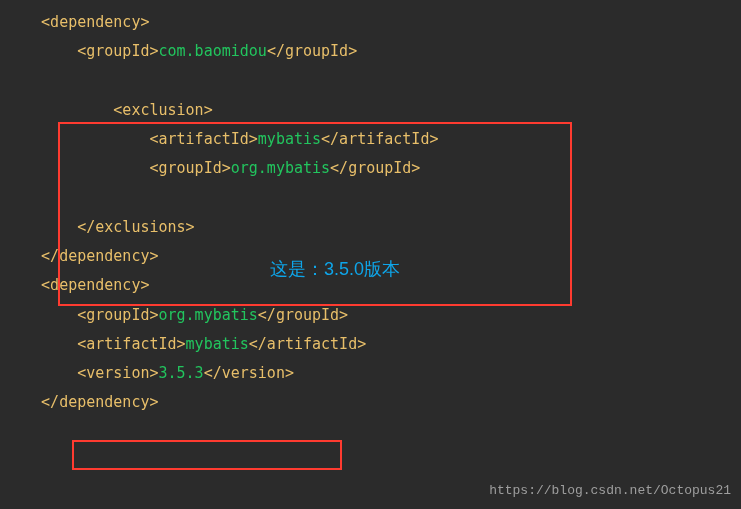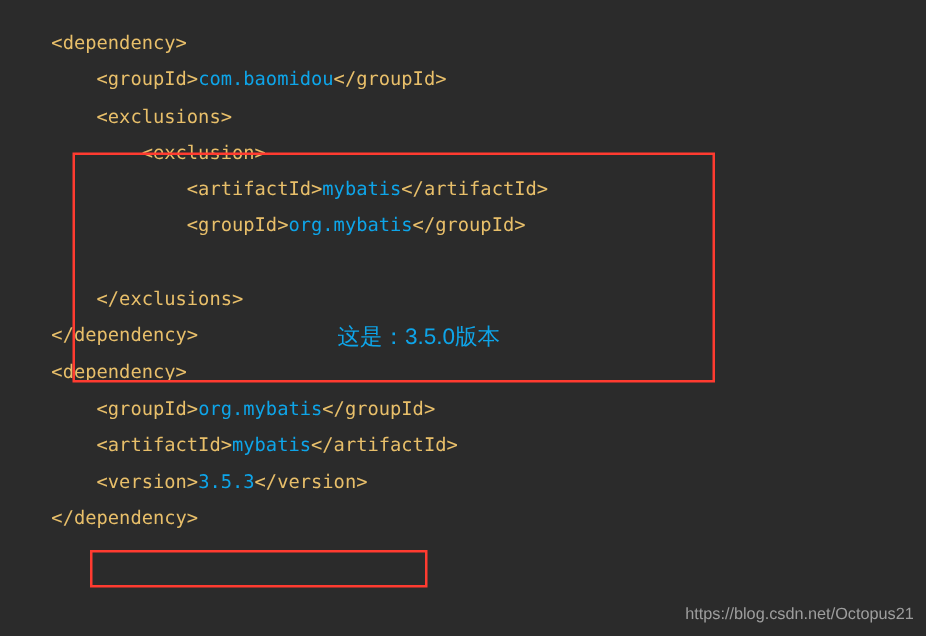--- a/index.html
+++ b/index.html
@@ -9,25 +9,25 @@
     font-family: "Consolas", "Monaco", monospace;
     font-size: 15px;
     line-height: 1.95;
     color: #a9b7c6;
     width: 741px;
     height: 509px;
     position: relative;
     overflow: hidden;
   }
   .code-area {
-    padding: 20px 14px;
+    padding: 8px 14px;
     position: relative;
   }
   .tag { color: #e8bf6a; }
-  .text { color: #0ea5e9; }
+  .text { color: #22c55e; }
   .line { white-space: pre; }
   .guide {
     color: #545454;
     display: inline-block;
   }
   .redbox {
     position: absolute;
     border: 2px solid #ff3b30;
     pointer-events: none;
   }
@@ -36,31 +36,31 @@
     color: #0ea5e9;
     font-family: "Microsoft YaHei", sans-serif;
     font-size: 18px;
     pointer-events: none;
   }
   .watermark {
     position: absolute;
     right: 10px;
     bottom: 6px;
     color: #9e9e9e;
-    font-family: Liberation Sans, sans-serif;
+    font-family: Liberation Mono, monospace;
     font-size: 13px;
   }
 </style>
 </head>
 <body>
 
 <div class="code-area">
 <div class="line"><span class="guide">   </span><span class="tag">&lt;dependency&gt;</span></div>
 <div class="line"><span class="guide">   </span>    <span class="tag">&lt;groupId&gt;</span><span class="text">com.baomidou</span><span class="tag">&lt;/groupId&gt;</span></div>
-<div class="line"><span class="guide">   </span>    <span class="tag">&lt;exclusions&gt;</span></div>
+<div class="line"><span class="guide">   </span>    </div>
 <div class="line"><span class="guide">   </span>    <span class="guide">    </span><span class="tag">&lt;exclusion&gt;</span></div>
 <div class="line"><span class="guide">   </span>    <span class="guide">    </span>    <span class="tag">&lt;artifactId&gt;</span><span class="text">mybatis</span><span class="tag">&lt;/artifactId&gt;</span></div>
 <div class="line"><span class="guide">   </span>    <span class="guide">    </span>    <span class="tag">&lt;groupId&gt;</span><span class="text">org.mybatis</span><span class="tag">&lt;/groupId&gt;</span></div>
 <div class="line"><span class="guide">   </span>    <span class="guide">    </span></div>
 <div class="line"><span class="guide">   </span>    <span class="tag">&lt;/exclusions&gt;</span></div>
 <div class="line"><span class="guide">   </span><span class="tag">&lt;/dependency&gt;</span></div>
 <div class="line"><span class="guide">   </span><span class="tag">&lt;dependency&gt;</span></div>
 <div class="line"><span class="guide">   </span>    <span class="tag">&lt;groupId&gt;</span><span class="text">org.mybatis</span><span class="tag">&lt;/groupId&gt;</span></div>
 <div class="line"><span class="guide">   </span>    <span class="tag">&lt;artifactId&gt;</span><span class="text">mybatis</span><span class="tag">&lt;/artifactId&gt;</span></div>
 <div class="line"><span class="guide">   </span>    <span class="tag">&lt;version&gt;</span><span class="text">3.5.3</span><span class="tag">&lt;/version&gt;</span></div>

